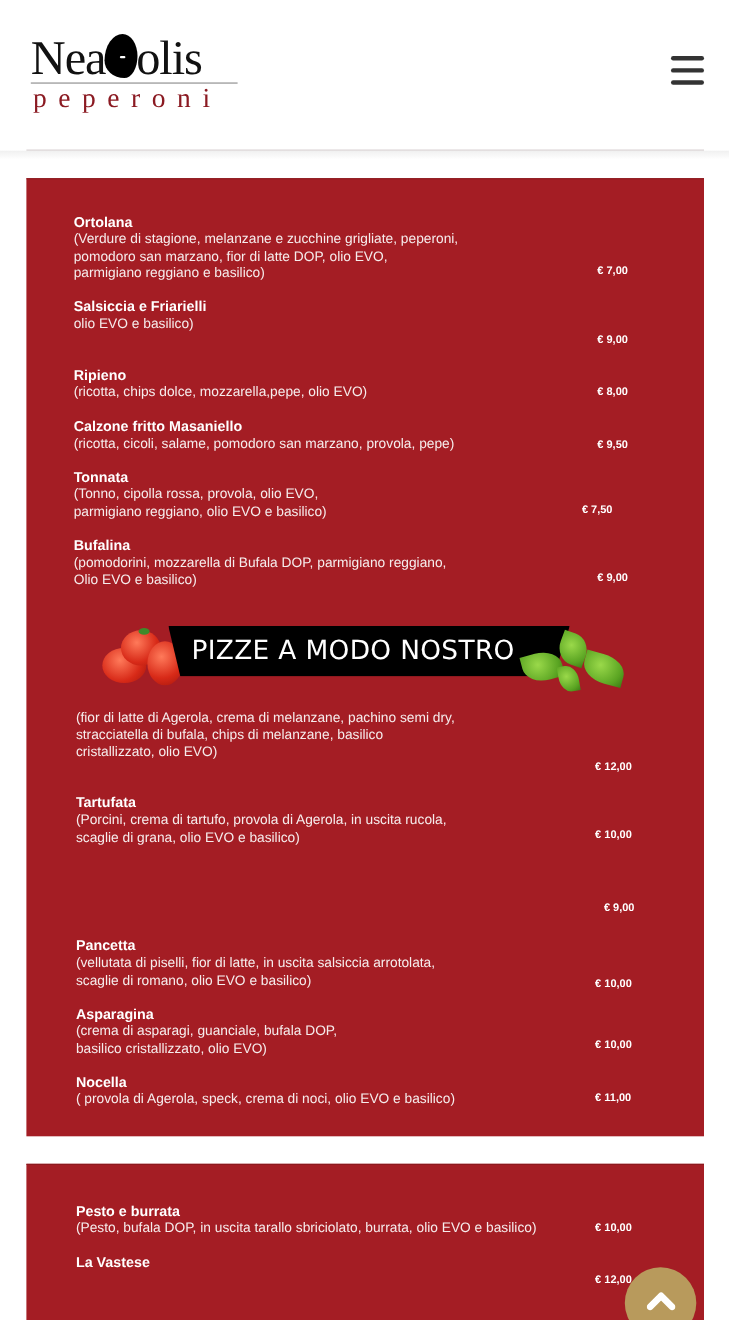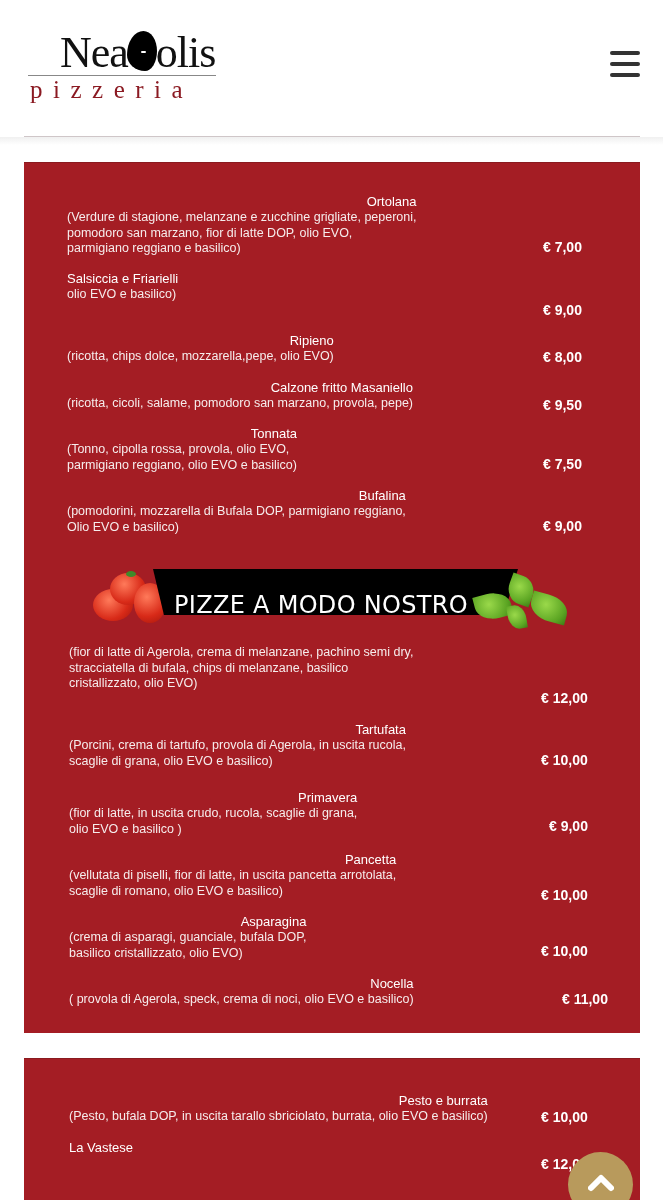--- a/index.html
+++ b/index.html
@@ -6,62 +6,62 @@
   html, body { width: 663px; height: 1200px; overflow: hidden; background: #ffffff; }
   body { font-family: "Liberation Sans", sans-serif; position: relative; }
 
   .header { position: absolute; left: 0; top: 0; width: 663px; height: 137px; background: #fff; }
   .header-line { position: absolute; left: 24px; top: 136px; width: 616px; height: 1px; background: #cfc6c8; }
   .header-shadow { position: absolute; left: 0; top: 137px; width: 663px; height: 8px;
     background: linear-gradient(#f0f0f0, #ffffff); }
 
   .logo { position: absolute; left: 28px; top: 27px; width: 190px; height: 78px; }
   .logo-top { position: absolute; left: 0; top: 4px; font-family: "Liberation Serif", serif;
-    font-size: 44px; color: #111; letter-spacing: -1px; line-height: 44px; white-space: nowrap; margin-left: 32px; }
+    font-size: 44px; color: #111; letter-spacing: -1px; line-height: 44px; white-space: nowrap; }
   .logo-mask { display: inline-block; width: 30px; height: 40px; background: #000;
     border-radius: 55% 45% 40% 60% / 60% 50% 50% 40%; vertical-align: -4px; margin: 0 -1px; position: relative; }
   .logo-mask::after { content: ""; position: absolute; left: 14px; top: 20px; width: 5px; height: 2px; background: #fff; border-radius: 2px; }
   .logo-rule { position: absolute; left: 0; top: 48px; width: 188px; height: 1px; background: #888; }
   .logo-sub { position: absolute; left: 2px; top: 50px; font-family: "Liberation Serif", serif;
     font-size: 25px; color: #8b1a22; letter-spacing: 10.5px; line-height: 26px; white-space: nowrap; }
 
   .menu-btn { position: absolute; left: 608px; top: 48px; width: 34px; height: 32px; cursor: pointer; }
   .menu-btn span { position: absolute; left: 2px; width: 30px; height: 4px; background: #333; border-radius: 2px; }
 
   .panel { position: absolute; left: 24px; width: 616px; background: #a41d24; border-top: 1px solid #8a1a1f; }
   .panel1 { top: 162px; height: 871px; }
   .panel2 { top: 1058px; height: 142px; }
 
   .item { position: absolute; left: 43px; color: #fff; }
-  .item .name { font-weight: normal; font-size: 13px; line-height: 16px; text-align: right; }
+  .item .name { font-weight: bold; font-size: 13px; line-height: 16px; }
   .item .desc { font-size: 12.5px; line-height: 15.5px; color: #f6ecec; white-space: nowrap; }
-  .price { position: absolute; color: #fff; font-weight: bold; font-size: 14px; line-height: 16px; white-space: nowrap; }
+  .price { position: absolute; color: #fff; font-weight: bold; font-size: 10px; line-height: 16px; white-space: nowrap; }
 
   .banner { position: absolute; left: 66px; top: 400px; width: 480px; height: 70px; }
   .banner-band { position: absolute; left: 63px; top: 6px; width: 365px; height: 46px; background: #000;
     clip-path: polygon(0 0, 100% 0, 96% 100%, 3% 100%); }
   .banner-text { position: absolute; left: 84px; top: 10px; font-family: "DejaVu Sans", sans-serif;
-    font-size: 24px; color: #fff; letter-spacing: 0.3px; line-height: 36px; white-space: nowrap; margin-top: 14px; }
+    font-size: 24px; color: #fff; letter-spacing: 0.3px; line-height: 36px; white-space: nowrap; }
   .tomato { position: absolute; border-radius: 50%; background: radial-gradient(circle at 40% 35%, #ff7a5a, #d82a18 60%, #a5160c); }
   .tomato-stem { position: absolute; width: 10px; height: 6px; background: #3f8a2a; border-radius: 50%; }
   .leaf { position: absolute; background: radial-gradient(circle at 40% 40%, #9ad94a, #5aa422 70%, #3e7c15);
     border-radius: 0 60% 0 60%; }
 
   .scroll-top { position: absolute; left: 568px; top: 1152px; width: 65px; height: 65px; border-radius: 50%;
     background: #b89a5c; cursor: pointer; }
   .scroll-top svg { position: absolute; left: 20px; top: 20px; }
 </style>
 </head>
 <body>
 
 <div class="header">
   <div class="logo">
     <div class="logo-top"><span>Nea</span><span class="logo-mask"></span><span>olis</span></div>
     <div class="logo-rule"></div>
-    <div class="logo-sub">pizzeria</div>
+    <div class="logo-sub">peperoni</div>
   </div>
   <div class="menu-btn">
     <span style="top:3px"></span>
     <span style="top:14px"></span>
     <span style="top:25px"></span>
   </div>
 </div>
 <div class="header-line"></div>
 <div class="header-shadow"></div>
 
@@ -91,21 +91,21 @@
     <div class="name">Calzone fritto Masaniello</div>
     <div class="desc">(ricotta, cicoli, salame, pomodoro san marzano, provola, pepe)</div>
   </div>
   <div class="price" style="left:519px; top:234px">€ 9,50</div>
 
   <div class="item" style="top:263px">
     <div class="name">Tonnata</div>
     <div class="desc">(Tonno, cipolla rossa, provola, olio EVO,</div>
     <div class="desc">parmigiano reggiano, olio EVO e basilico)</div>
   </div>
-  <div class="price" style="left:519px; top:293px">€ 7,50</div>
+  <div class="price" style="left:505px; top:293px">€ 7,50</div>
 
   <div class="item" style="top:325px">
     <div class="name">Bufalina</div>
     <div class="desc">(pomodorini, mozzarella di Bufala DOP, parmigiano reggiano,</div>
     <div class="desc">Olio EVO e basilico)</div>
   </div>
   <div class="price" style="left:519px; top:355px">€ 9,00</div>
 
   <div class="banner">
     <div class="tomato" style="left:3px; top:26px; width:40px; height:32px"></div>
@@ -127,46 +127,41 @@
   </div>
   <div class="price" style="left:517px; top:527px">€ 12,00</div>
 
   <div class="item" style="left:45px; top:559px">
     <div class="name">Tartufata</div>
     <div class="desc">(Porcini, crema di tartufo, provola di Agerola, in uscita rucola,</div>
     <div class="desc">scaglie di grana, olio EVO e basilico)</div>
   </div>
   <div class="price" style="left:517px; top:589px">€ 10,00</div>
 
-  <div class="item" style="left:45px; top:627px">
-    <div class="name">Primavera</div>
-    <div class="desc">(fior di latte, in uscita crudo, rucola, scaglie di grana,</div>
-    <div class="desc">olio EVO e basilico )</div>
-  </div>
   <div class="price" style="left:525px; top:655px">€ 9,00</div>
 
   <div class="item" style="left:45px; top:689px">
     <div class="name">Pancetta</div>
-    <div class="desc">(vellutata di piselli, fior di latte, in uscita pancetta arrotolata,</div>
+    <div class="desc">(vellutata di piselli, fior di latte, in uscita salsiccia arrotolata,</div>
     <div class="desc">scaglie di romano, olio EVO e basilico)</div>
   </div>
   <div class="price" style="left:517px; top:724px">€ 10,00</div>
 
   <div class="item" style="left:45px; top:751px">
     <div class="name">Asparagina</div>
     <div class="desc">(crema di asparagi, guanciale, bufala DOP,</div>
     <div class="desc">basilico cristallizzato, olio EVO)</div>
   </div>
   <div class="price" style="left:517px; top:780px">€ 10,00</div>
 
   <div class="item" style="left:45px; top:813px">
     <div class="name">Nocella</div>
     <div class="desc">( provola di Agerola, speck, crema di noci, olio EVO e basilico)</div>
   </div>
-  <div class="price" style="left:538px; top:828px">€ 11,00</div>
+  <div class="price" style="left:517px; top:828px">€ 11,00</div>
 </div>
 
 <div class="panel panel2">
   <div class="item" style="left:45px; top:34px">
     <div class="name">Pesto e burrata</div>
     <div class="desc">(Pesto, bufala DOP, in uscita tarallo sbriciolato, burrata, olio EVO e basilico)</div>
   </div>
   <div class="price" style="left:517px; top:50px">€ 10,00</div>
 
   <div class="item" style="left:45px; top:81px">

